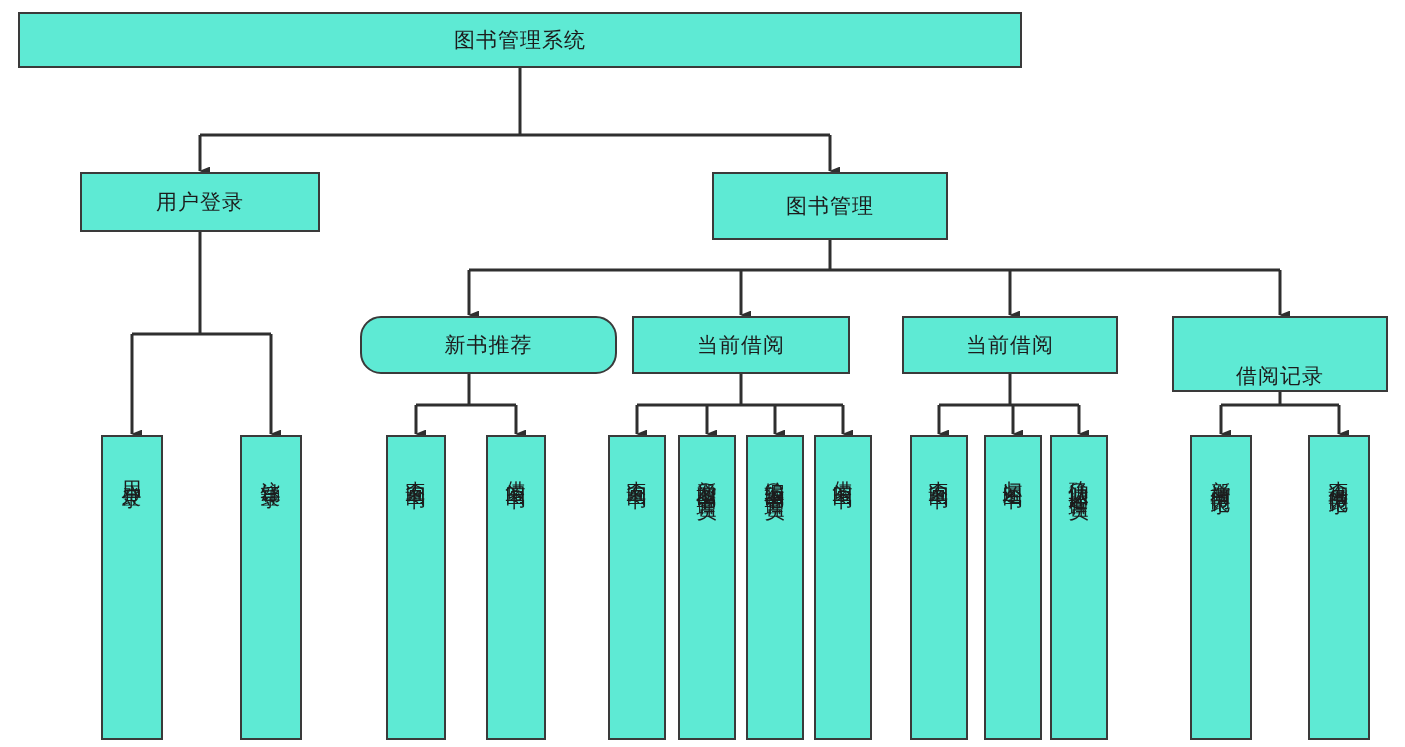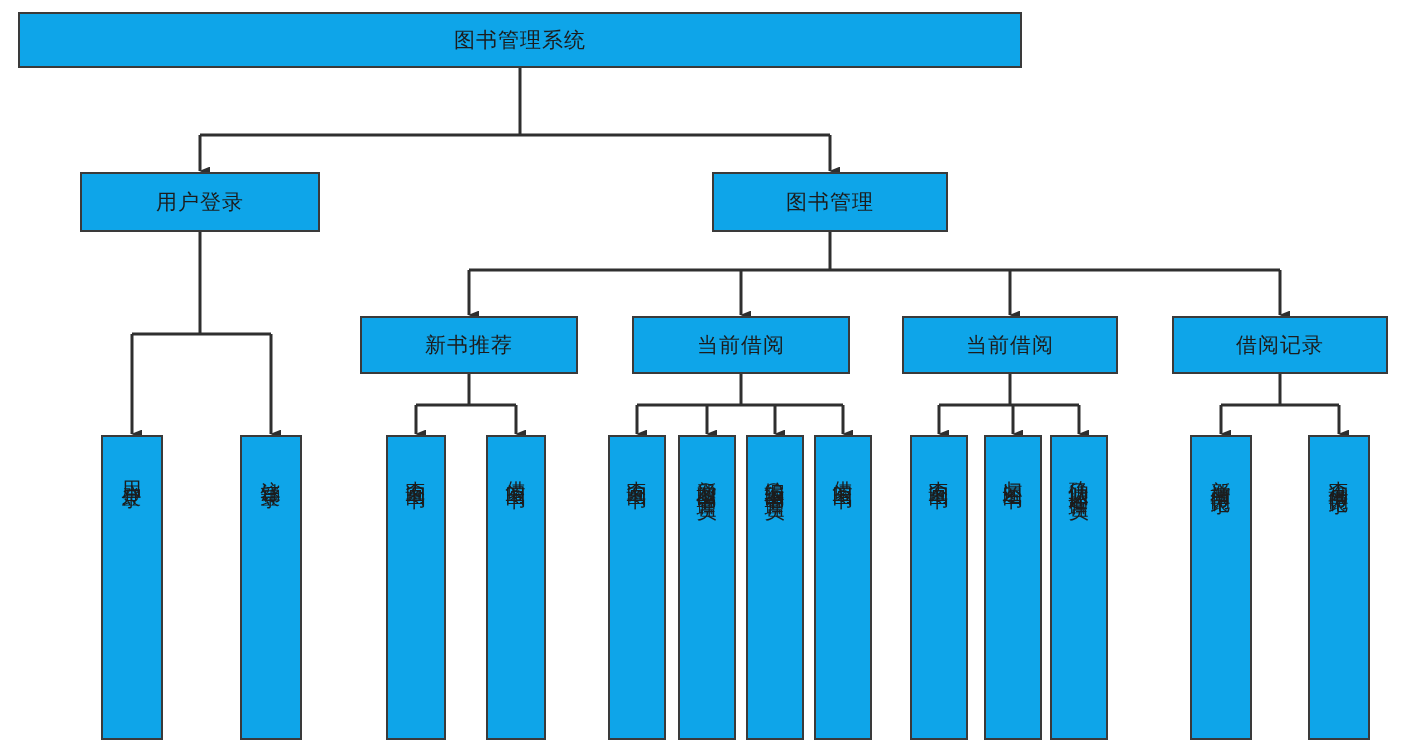--- a/index.html
+++ b/index.html
@@ -20,21 +20,21 @@
   #wires {
     position: absolute;
     left: 0;
     top: 0;
     width: 1405px;
     height: 747px;
   }
   .node {
     position: absolute;
     box-sizing: border-box;
-    background: #0ea5e9;
+    background: #5eead4;
     border: 2px solid #3a3a3a;
     display: flex;
     align-items: center;
     justify-content: center;
     color: #1c1c1c;
   }
   .node.h {
     font-size: 21px;
     letter-spacing: 1px;
   }
@@ -107,33 +107,33 @@
       </g>
   </svg>
 
   <div id="node-layer">
       <div class="node h" style="left: 18px; top: 12px; width: 1004px; height: 56px;">
         <span>图书管理系统</span>
       </div>
       <div class="node h" style="left: 80px; top: 172px; width: 240px; height: 60px;">
         <span>用户登录</span>
       </div>
-      <div class="node h" style="left: 712px; top: 172px; width: 236px; height: 60px;">
+      <div class="node h" style="left: 712px; top: 172px; width: 236px; height: 68px;">
         <span>图书管理</span>
       </div>
-      <div class="node h" style="left: 360px; top: 316px; width: 218px; height: 58px;">
+      <div class="node h" style="left: 360px; top: 316px; width: 257px; height: 58px; border-radius: 21px;">
         <span>新书推荐</span>
       </div>
       <div class="node h" style="left: 632px; top: 316px; width: 218px; height: 58px;">
         <span>当前借阅</span>
       </div>
       <div class="node h" style="left: 902px; top: 316px; width: 216px; height: 58px;">
         <span>当前借阅</span>
       </div>
-      <div class="node h" style="left: 1172px; top: 316px; width: 216px; height: 58px;">
+      <div class="node h" style="left: 1172px; top: 316px; width: 216px; height: 76px; align-items: flex-end;">
         <span>借阅记录</span>
       </div>
       <div class="node v" style="left: 101px; top: 435px; width: 62px; height: 305px;">
         <span class="vtext">用户登录</span>
       </div>
       <div class="node v" style="left: 240px; top: 435px; width: 62px; height: 305px;">
         <span class="vtext">注销登录</span>
       </div>
       <div class="node v" style="left: 386px; top: 435px; width: 60px; height: 305px;">
         <span class="vtext">查询图书</span>

